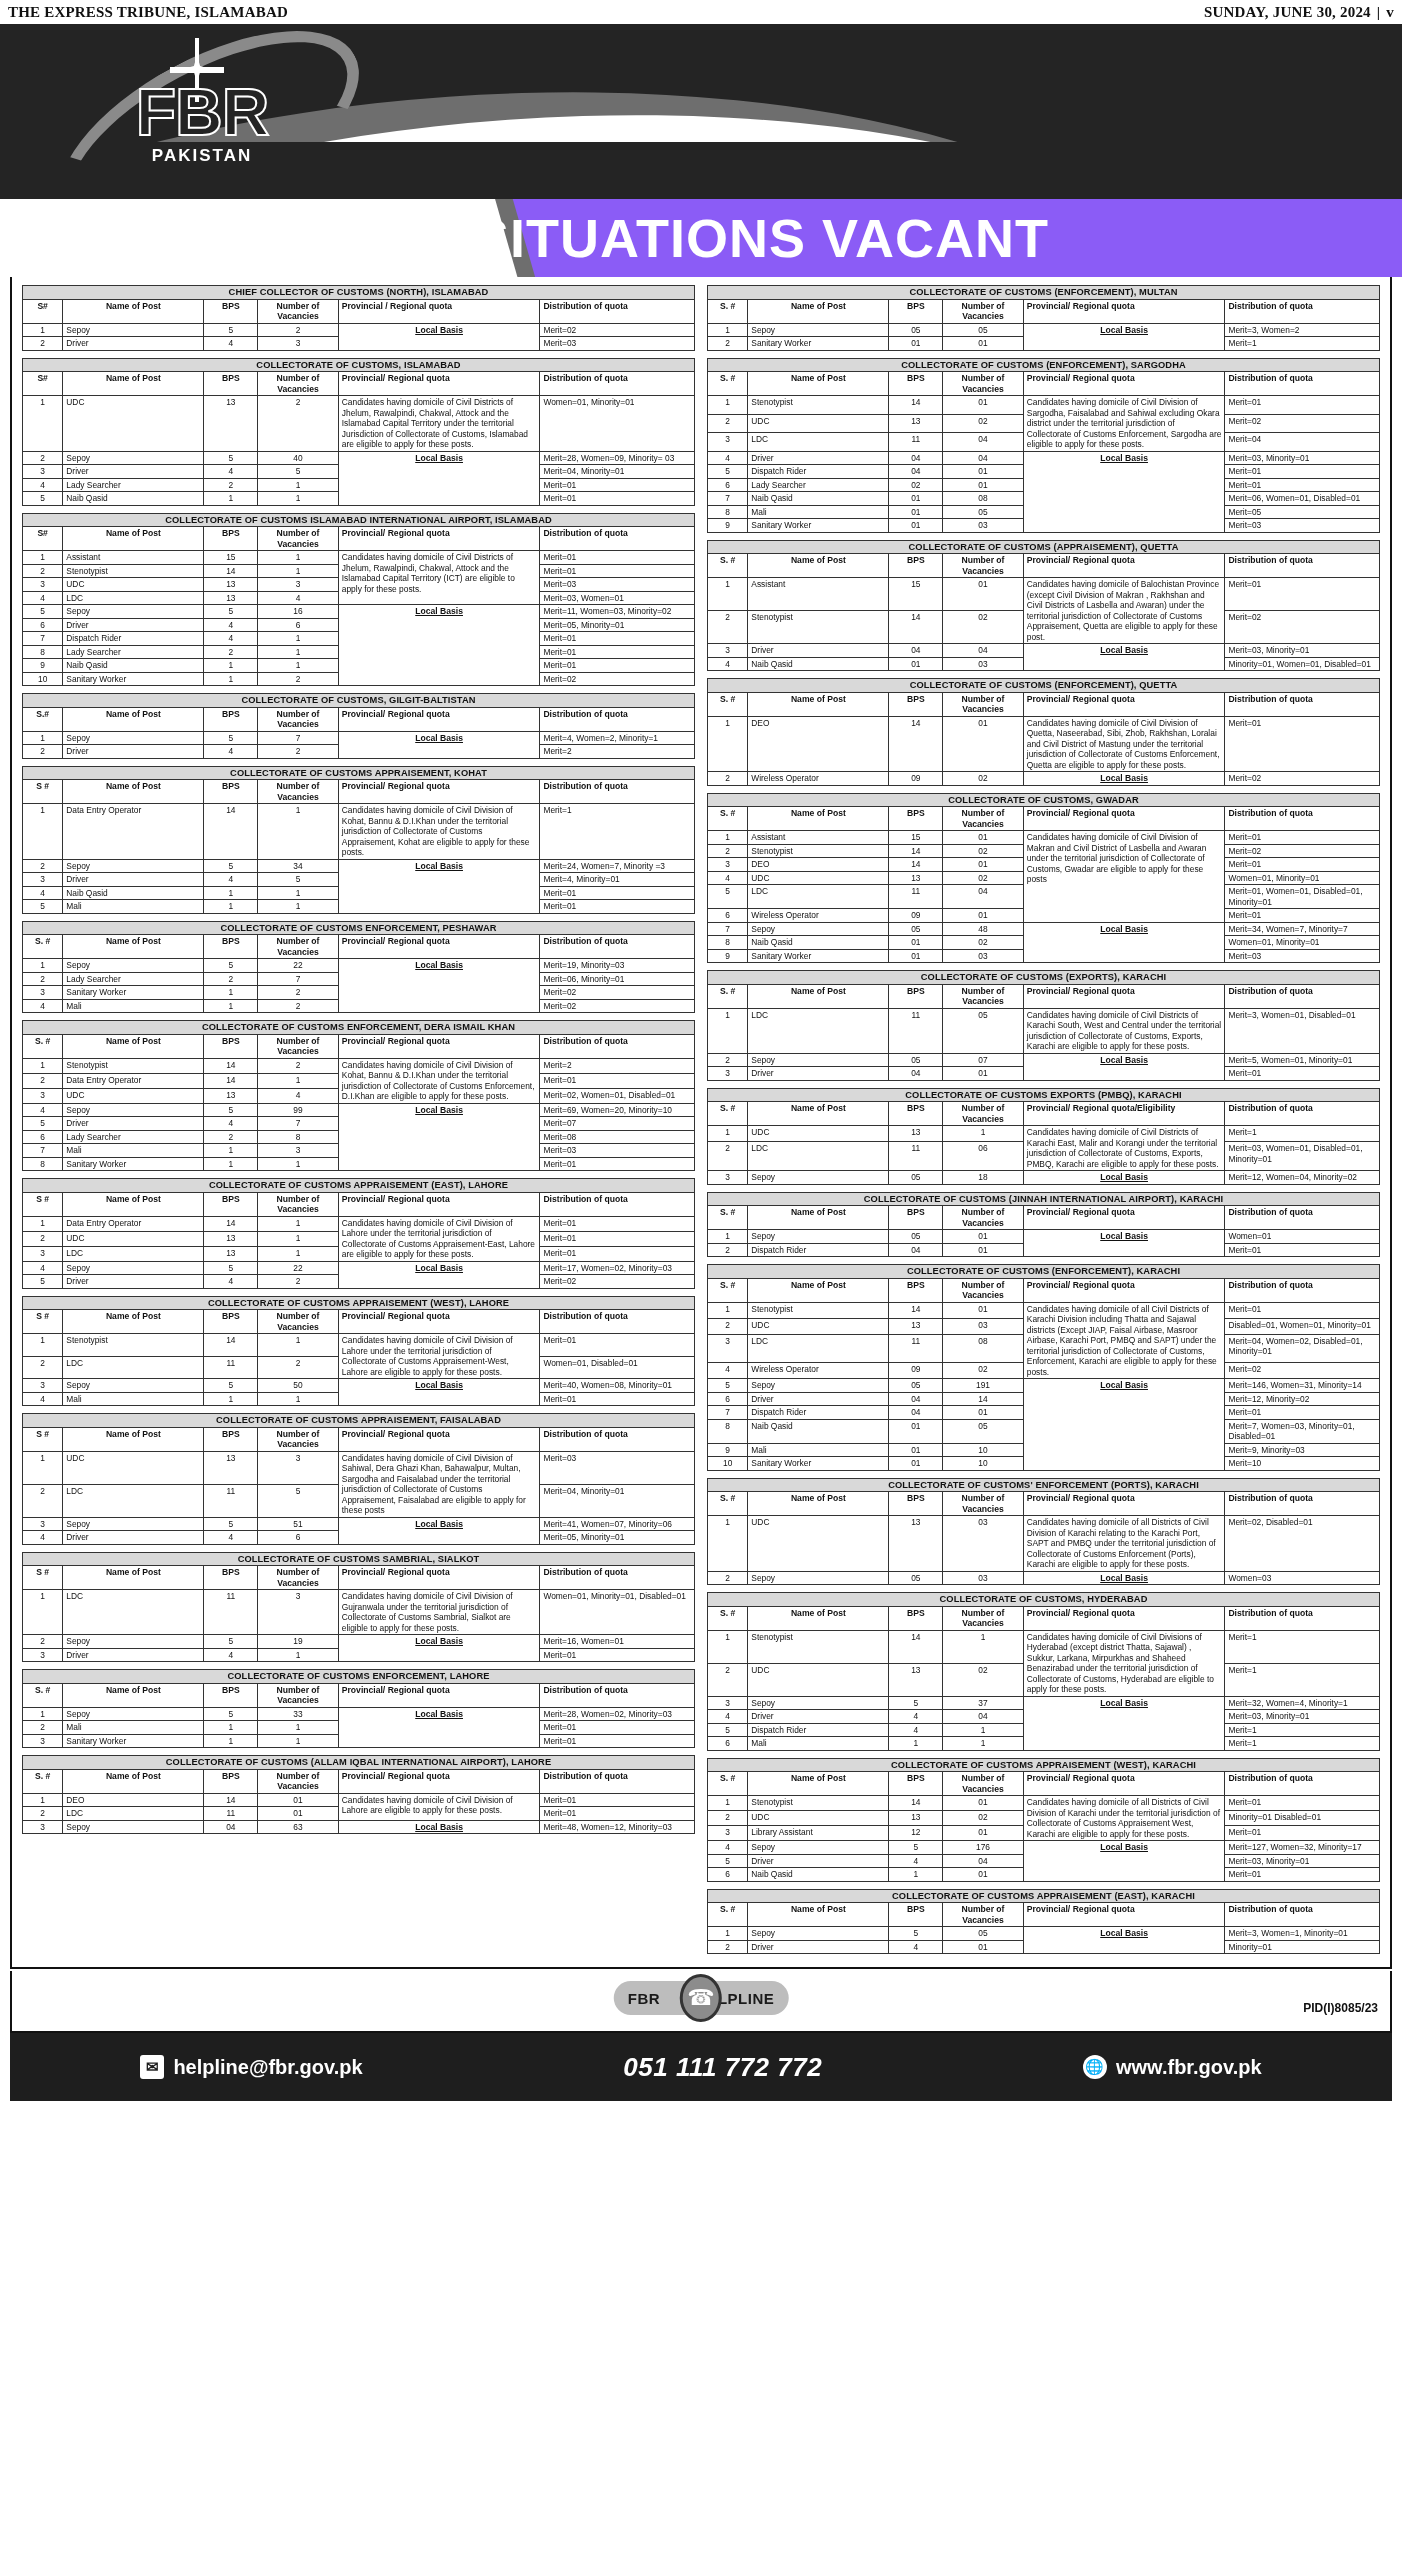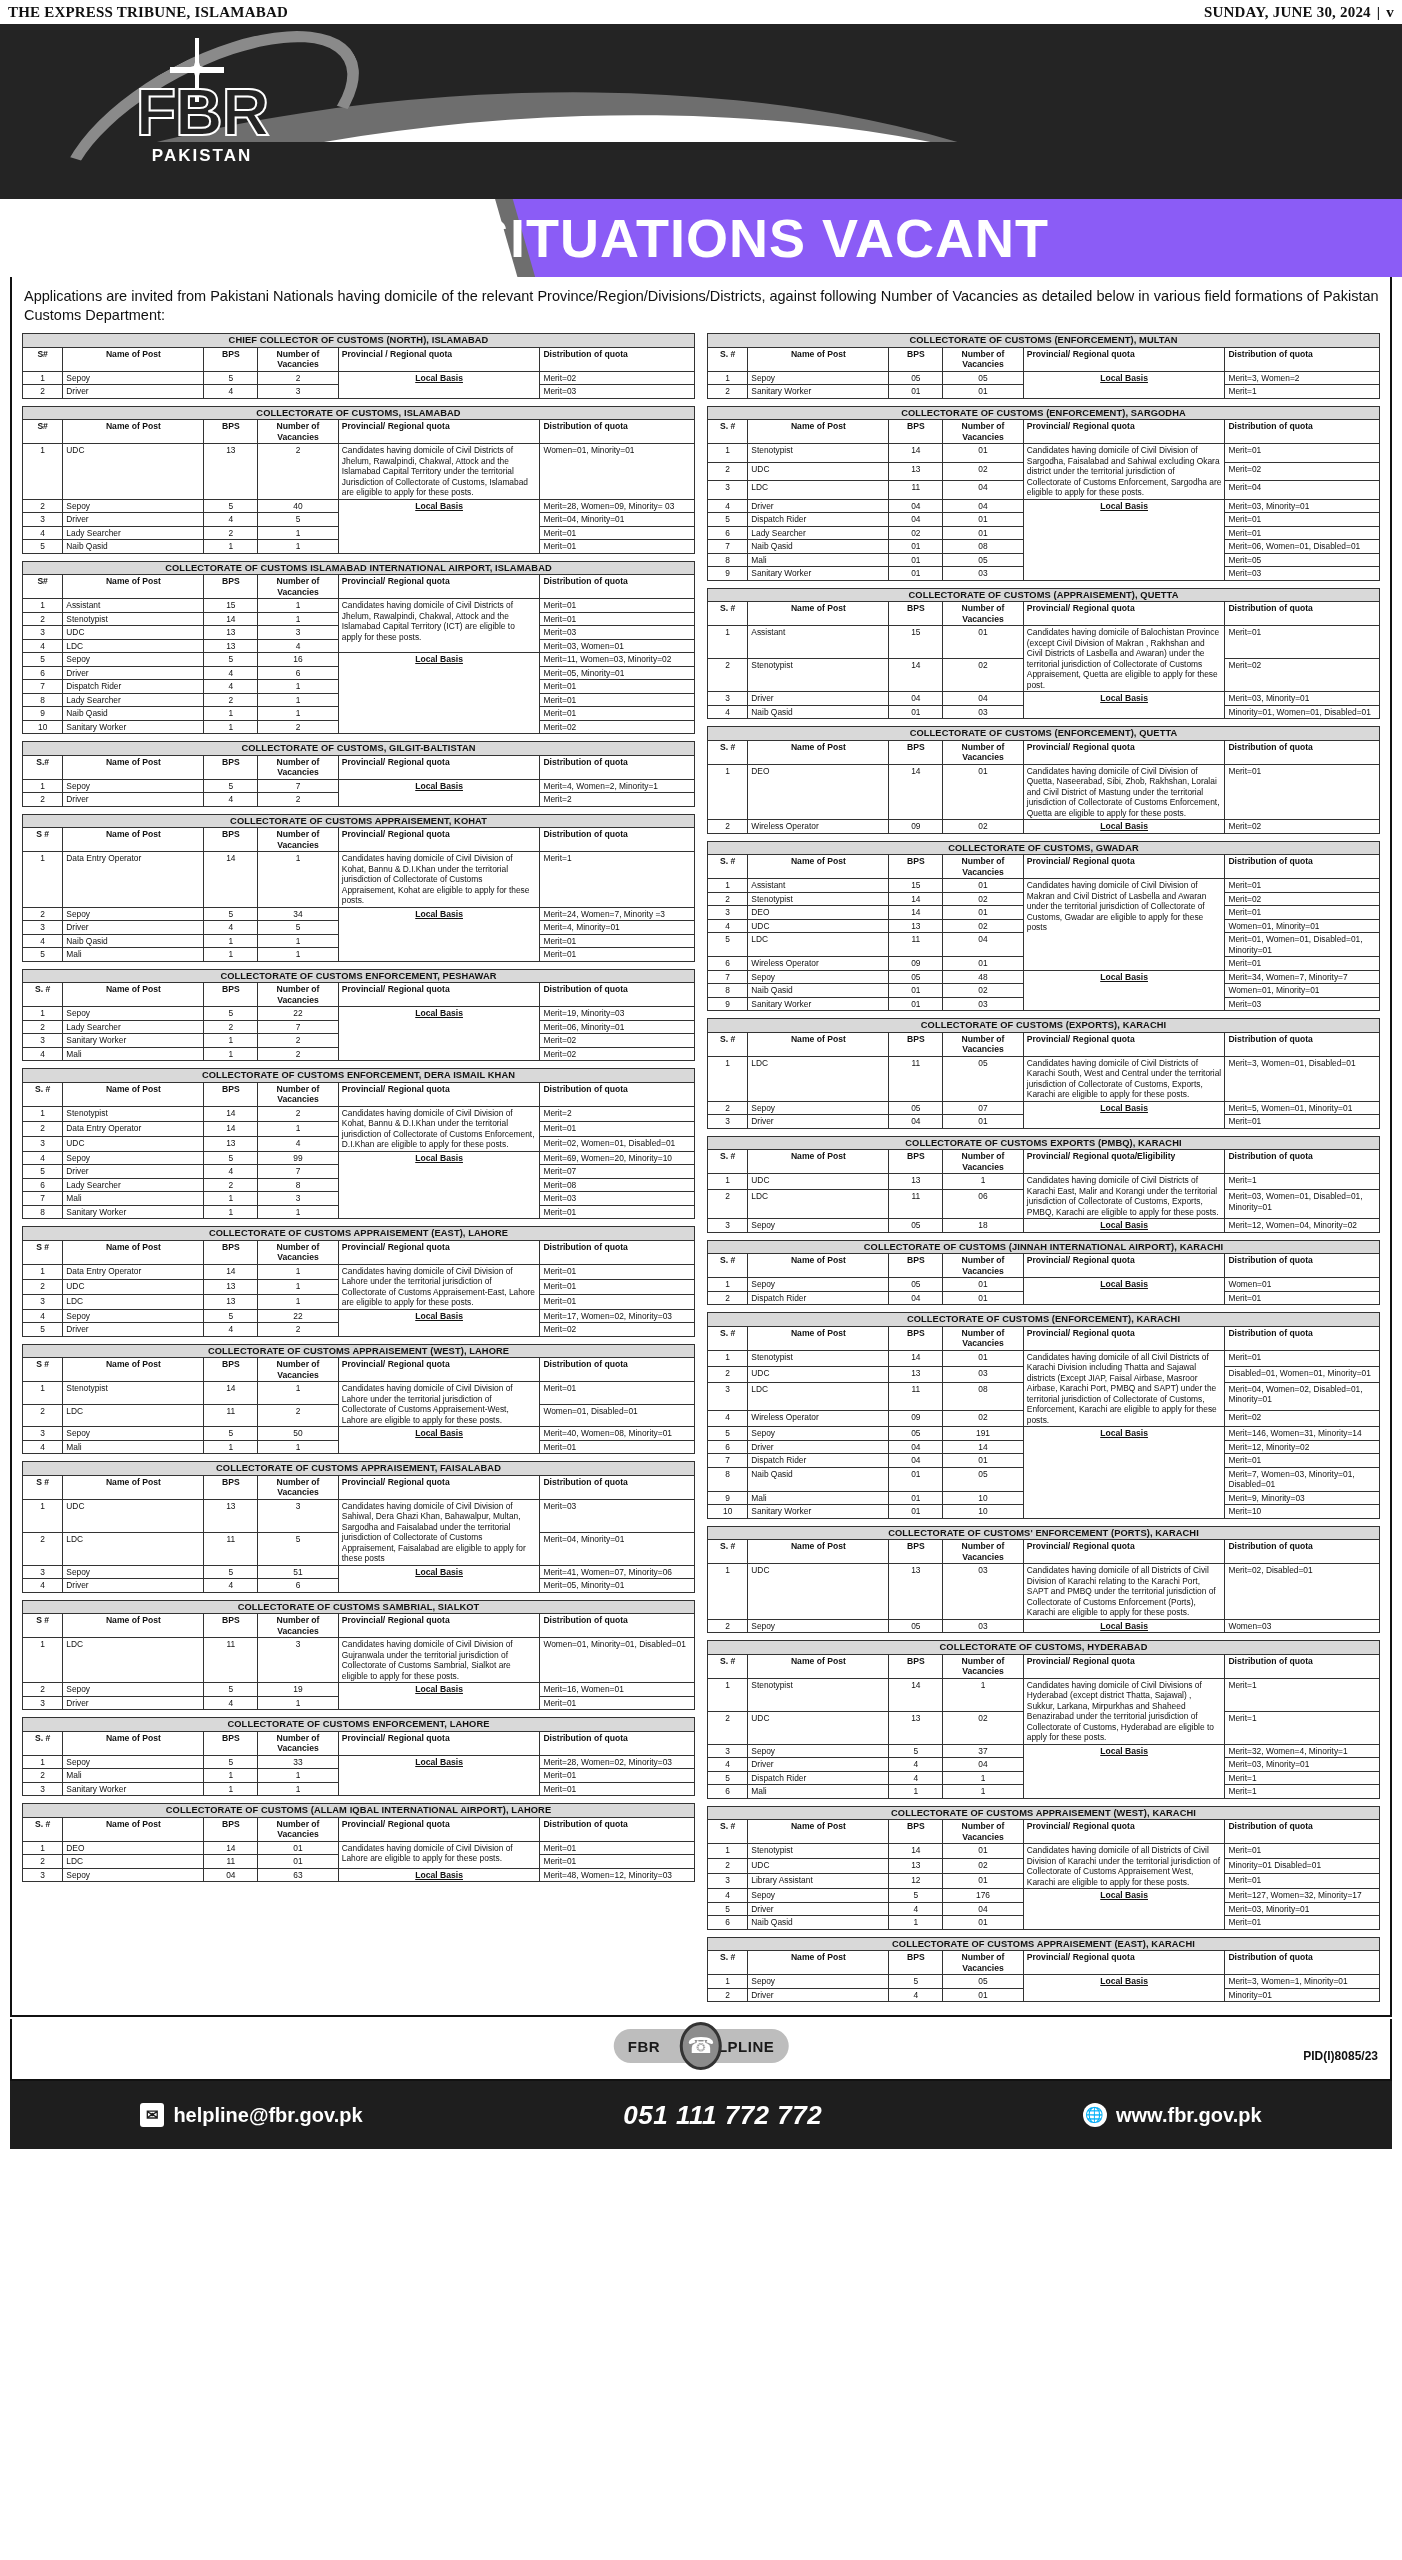--- a/index.html
+++ b/index.html
@@ -172,21 +172,20 @@
 
 </div>
 
 <div class="sv-wrap">
   <div class="corner2"></div>
   <div class="corner"></div>
   <div class="sv">SITUATIONS VACANT</div>
 </div>
 
 <div class="ad-body">
-  <div class="intro">Applications are invited from Pakistani Nationals having domicile  of the relevant Province/Region/Divisions/Districts, against following Number of Vacancies as detailed below in various field formations of Pakistan Customs Department:</div>
 
   <div class="cols">
     <div class="col" id="col-left">
         <table class="t">
           <colgroup>
             <col style="width: 6%;">
             <col style="width: 21%;">
             <col style="width: 8%;">
             <col style="width: 12%;">
             <col style="width: 30%;">

